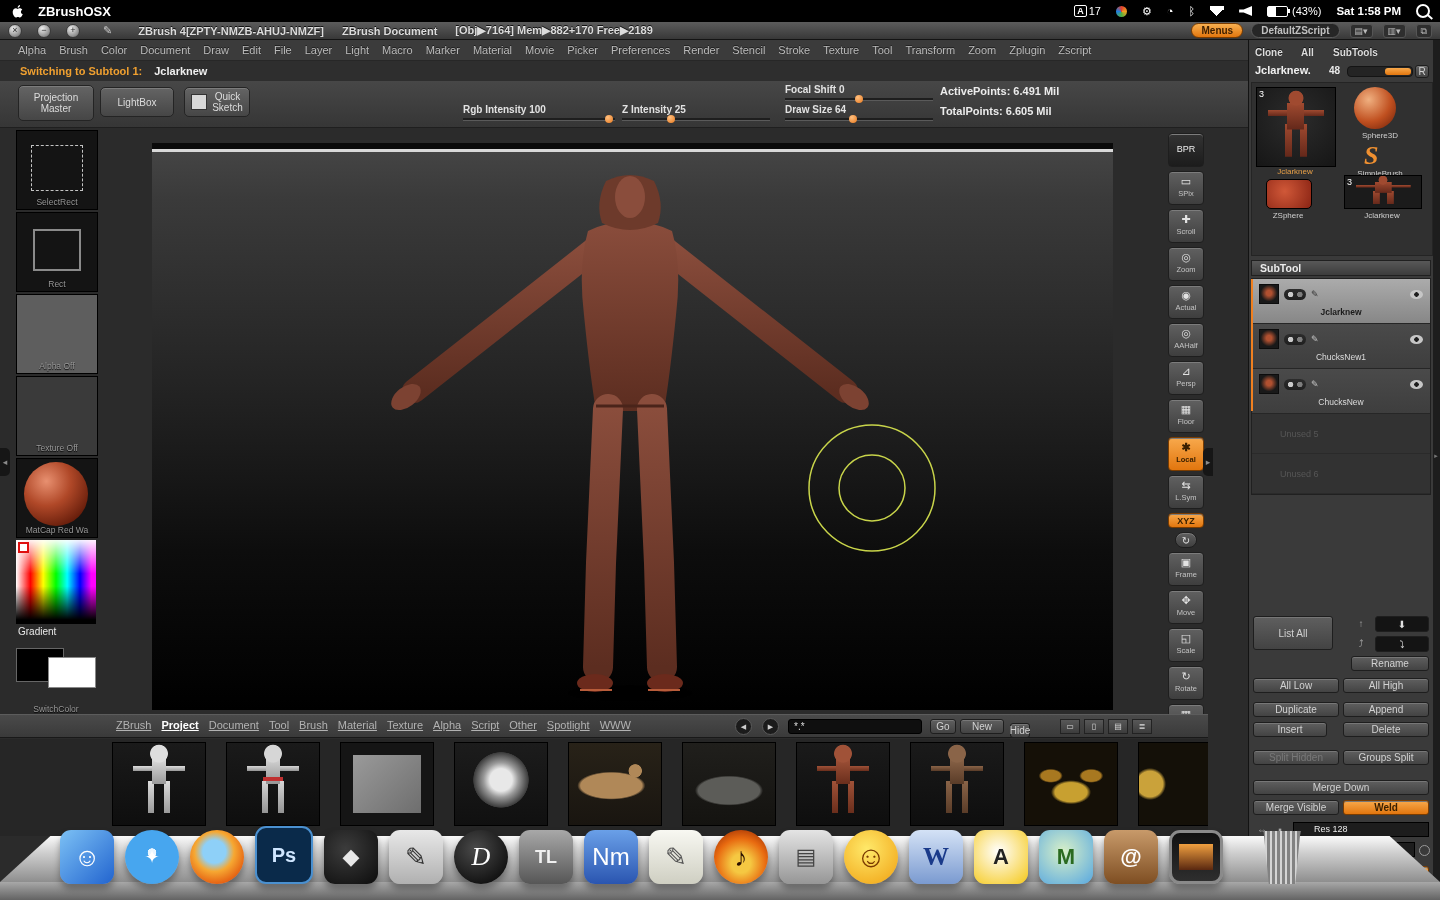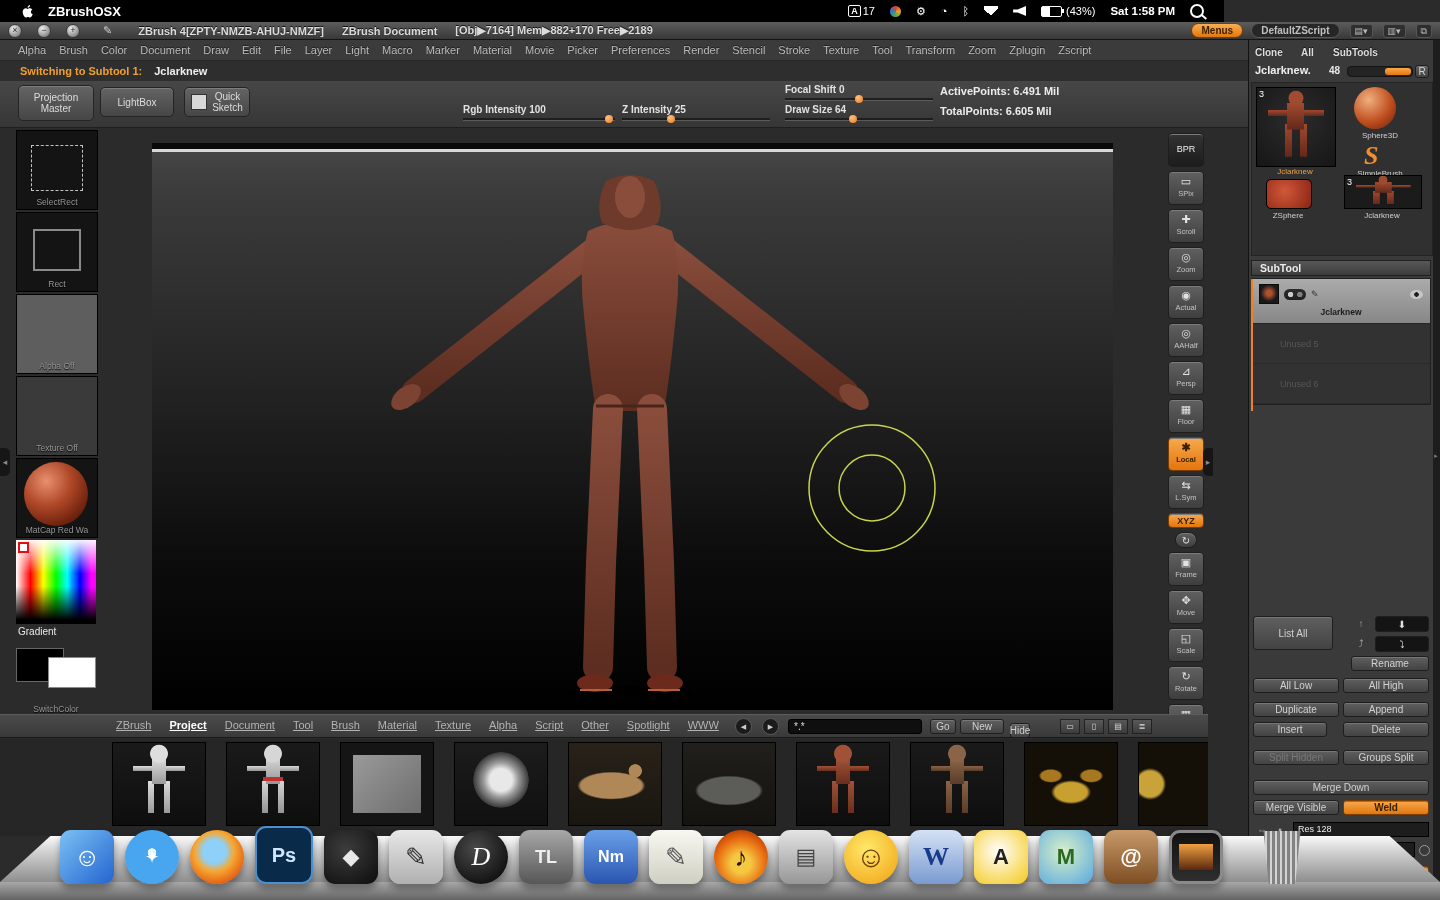--- a/index.html
+++ b/index.html
@@ -1,20 +1,20 @@
 <!DOCTYPE html>
 <html><head>
 <meta charset="utf-8">
 <style>
   html,body{margin:0;padding:0}
   body{width:1440px;height:900px;overflow:hidden;background:#2b2b2b;font-family:"Liberation Sans",sans-serif;position:relative}
   b,i{font-style:normal}
 
   
-  #macbar{position:absolute;left:0;top:0;width:1224px;height:22px;background:#000;color:#fff;display:flex;align-items:center;z-index:50;box-sizing:border-box;padding:0 20px}
+  #macbar{position:absolute;left:0;top:0;width:1440px;height:22px;background:#000;color:#fff;display:flex;align-items:center;z-index:50;box-sizing:border-box;padding:0 10px}
   .apple{width:16px;height:16px;display:inline-flex;align-items:center;justify-content:center;margin-right:12px}
   .appname{font-size:13px;font-weight:bold}
   .mb-right{margin-left:auto;display:flex;align-items:center}
   .mi{color:#fff;font-size:11px;margin-left:15px;display:inline-flex;align-items:center;gap:2px}
   .abadge{border:1px solid #fff;border-radius:2px;padding:0 2px;font-size:9px;font-weight:bold}
   .cdot{width:11px;height:11px;border-radius:50%;background:conic-gradient(#e04030,#f0a020,#50b040,#2080e0,#e04030)}
   .wifi{width:14px;height:10px;background:conic-gradient(from -45deg at 50% 100%,#fff 0 90deg,transparent 90deg)}
   .vol{width:13px;height:10px;background:#fff;clip-path:polygon(0 35%,35% 35%,100% 0,100% 100%,35% 65%,0 65%)}
   .bshape{width:19px;height:9px;border:1px solid #fff;border-radius:2px;background:linear-gradient(90deg,#fff 43%,transparent 43%);position:relative;margin-right:2px}
   .bshape::after{content:"";position:absolute;right:-3px;top:2px;width:2px;height:4px;background:#fff}
@@ -129,26 +129,26 @@
   .sticons{display:flex;align-items:center;gap:5px;padding:5px 7px 0}
   .stname{display:block;text-align:center;font-size:8.5px;color:#dcdcdc;margin-top:3px}
   .sel .stname{color:#1b1b1b;font-weight:bold}
   .stthumb{width:18px;height:18px;background:radial-gradient(circle at 50% 45%,#b05030 20%,#191919 62%);border:1px solid #0c0c0c}
   .stpill{width:22px;height:11px;border-radius:6px;background:radial-gradient(circle at 30% 50%,#cacaca 2.5px,transparent 3px),radial-gradient(circle at 72% 50%,#7e7e7e 2.5px,transparent 3px),linear-gradient(#2c2c2c,#1f1f1f)}
   .stico{font-size:9px;color:#c8c8c8}
   .sel .stico{color:#333}
   .stico::before{content:"✎"}
   .steye{width:13px;height:9px;border-radius:50%;background:radial-gradient(circle at 50% 50%,#1e1e1e 2px,#c6c6c6 2.5px);margin-left:auto}
   .stunused{height:40px;line-height:40px;padding-left:28px;font-size:9px;color:#565656;background:#323232;border-bottom:1px solid #2a2a2a;box-sizing:border-box}
-  .pslider{position:absolute;background:#1d1d1d;border:1px solid #000;font-size:9px;color:#ececec;padding-left:4px;line-height:13px;box-sizing:border-box}
+  .pslider{position:absolute;background:#1d1d1d;border:1px solid #000;font-size:9px;color:#ececec;padding-left:20px;line-height:13px;box-sizing:border-box}
   .knob-circ{position:absolute;width:9px;height:9px;border:1px solid #999;border-radius:50%}
 
   
   #lbtabs{position:absolute;left:0;top:714px;width:1208px;height:24px;background:linear-gradient(#4a4a4a,#3a3a3a);border-top:1px solid #5c5c5c;border-bottom:1px solid #191919;box-sizing:border-box}
-  #tabflow{position:absolute;left:116px;top:4px;display:flex;gap:18px}
+  #tabflow{position:absolute;left:116px;top:4px;display:flex;gap:10px}
   .lbtab{font-size:11px;color:#b2b2b2;text-decoration:underline;white-space:n owrap}
   .lbtab.active{color:#fff;font-weight:bold}
   .cbtn{position:absolute;width:17px;height:17px;border-radius:50%;background:#1b1b1b;border:1px solid #5a5a5a;color:#ccc;font-size:7px;line-height:16px;text-align:center;box-sizing:border-box}
   .lb-input{position:absolute;left:788px;top:4px;width:134px;height:15px;background:#0f0f0f;border:1px solid #000;border-radius:3px;color:#ddd;font-size:10px;padding:0 5px;box-sizing:border-box;font-family:"Liberation Sans",sans-serif}
   .vico{position:absolute;width:20px;height:15px;background:linear-gradient(#585858,#3c3c3c);border:1px solid #222;color:#ddd;font-size:8px;text-align:center;line-height:14px;box-sizing:border-box}
   #lbstrip{position:absolute;left:0;top:739px;width:1208px;height:97px;background:#262626;overflow:hidden;display:flex;gap:20px;padding-left:112px;box-sizing:border-box}
   .lb-thumb{flex:0 0 92px;height:82px;margin-top:3px;background:#111;border:1px solid #000;position:relative}
   .lb-art{position:absolute;inset:0}
   .fig .lb-art{background:
     radial-gradient(circle at 50% 13%,var(--fc) 10%,transparent 11%),
@@ -177,21 +177,21 @@
   .dglyph{font-size:26px;color:#fff;line-height:1}
   .d-finder{background:linear-gradient(135deg,#7cc1f5,#2264cf)}
   .d-safari{background:radial-gradient(circle at 50% 42%,#eaf6ff 0 10%,#47a6ef 11% 72%,#2a78c8 100%);border-radius:50%}
   .d-safari .dglyph{font-size:18px;color:#fff}
   .d-firefox{background:radial-gradient(circle at 45% 40%,#8ed0f8 0 26%,#f6a832 45%,#e2570e 78%);border-radius:50%}
   .d-ps{background:#0a2a4a;border:2px solid #4a90d0}.d-ps .dglyph{font-size:20px;color:#cfe6ff;font-weight:bold}
   .d-unity{background:radial-gradient(circle at 40% 35%,#3c3c3c,#0c0c0c)}.d-unity .dglyph{font-size:22px;color:#e8e8e8}
   .d-sketch{background:linear-gradient(#e8e8e8,#b0b0b0)}.d-sketch .dglyph{color:#333}
   .d-dragon{background:radial-gradient(circle at 40% 35%,#4a4a4a,#000);border-radius:50%}.d-dragon .dglyph{font-family:"Liberation Serif",serif;font-style:italic}
   .d-tl{background:linear-gradient(#a8a8a8,#565656)}.d-tl .dglyph{font-size:18px;font-weight:bold;color:#f0f0f0}
-  .d-nm{background:linear-gradient(#6aa0e8,#2a55b0)}.d-nm .dglyph{font-size:16px;font-weight:bold}
+  .d-nm{background:linear-gradient(#6aa0e8,#2a55b0)}.d-nm .dglyph{font-size:24px;font-weight:normal}
   .d-journal{background:linear-gradient(#f8f8f2,#cfcfc2)}.d-journal .dglyph{color:#555}
   .d-audacity{background:radial-gradient(circle at 50% 62%,#f5c842 0 22%,#e86a10 58%,#8a1e00 100%);border-radius:50%}.d-audacity .dglyph{color:#2a1000}
   .d-printer{background:linear-gradient(#e4e4e4,#969696)}.d-printer .dglyph{color:#444;font-size:22px}
   .d-smiley{background:radial-gradient(circle at 42% 35%,#ffe96a,#f0a010);border-radius:50%}.d-smiley .dglyph{color:#7a3a00;font-size:30px}
   .d-word{background:linear-gradient(#d4e2f6,#7a9ad0)}.d-word .dglyph{color:#1a3a8a;font-weight:bold;font-family:"Liberation Serif",serif}
   .d-aim{background:radial-gradient(circle at 45% 40%,#fff,#f5c818)}.d-aim .dglyph{color:#222;font-weight:bold;font-size:22px}
   .d-msn{background:radial-gradient(circle at 45% 40%,#d8f0c8,#58a8e0)}.d-msn .dglyph{color:#2a6a20;font-weight:bold;font-size:22px}
   .d-contacts{background:linear-gradient(#c89a6a,#7e4e22)}.d-contacts .dglyph{font-size:22px;font-weight:bold}
   .d-photos{background:linear-gradient(#111,#2e2e2e);border:3px solid #8a8a8a;box-sizing:border-box}
   .d-photos .dglyph{width:34px;height:26px;background:linear-gradient(#f0a040,#5a2810)}
@@ -531,20 +531,38 @@
   <div class="stlist">
     <div class="strow sel">
         <div class="sticons">
           <span class="stthumb"></span>
           <span class="stpill"></span>
           <span class="stico"></span>
           <span class="steye"></span>
         </div>
         <span class="stname">Jclarknew</span>
       </div>
+      <div class="strow">
+        <div class="sticons">
+          <span class="stthumb"></span>
+          <span class="stpill"></span>
+          <span class="stico"></span>
+          <span class="steye"></span>
+        </div>
+        <span class="stname">ChucksNew1</span>
+      </div>
+      <div class="strow">
+        <div class="sticons">
+          <span class="stthumb"></span>
+          <span class="stpill"></span>
+          <span class="stico"></span>
+          <span class="steye"></span>
+        </div>
+        <span class="stname">ChucksNew</span>
+      </div>
       <div class="stunused">Unused 5</div>
       <div class="stunused">Unused 6</div>
   </div>
 
   <span class="pb" style="left:4px;top:576px;width:80px;height:34px">List All</span>
   <span class="ghost" style="left:102px;top:578px;width:20px">↑</span>
   <span class="pb darkb" style="left:126px;top:576px;width:54px;height:16px">⬇</span>
   <span class="ghost" style="left:102px;top:598px;width:20px">⤴</span>
   <span class="pb darkb" style="left:126px;top:596px;width:54px;height:16px">⤵</span>
   <span class="pb" style="left:102px;top:616px;width:78px;height:15px">Rename</span>

